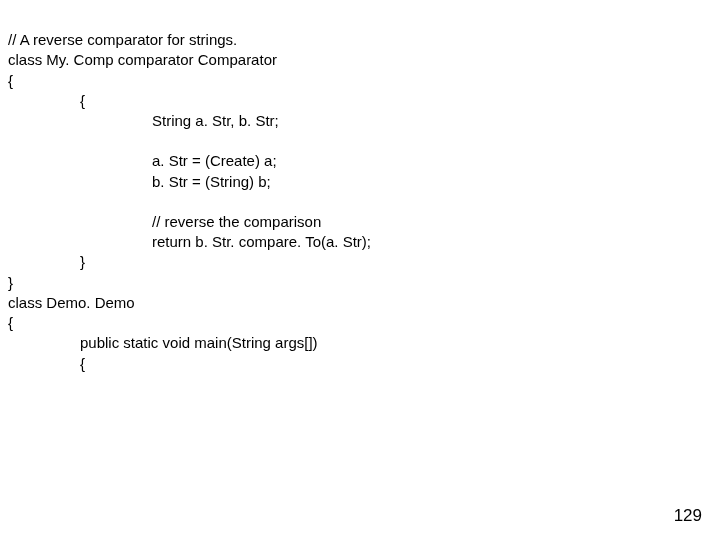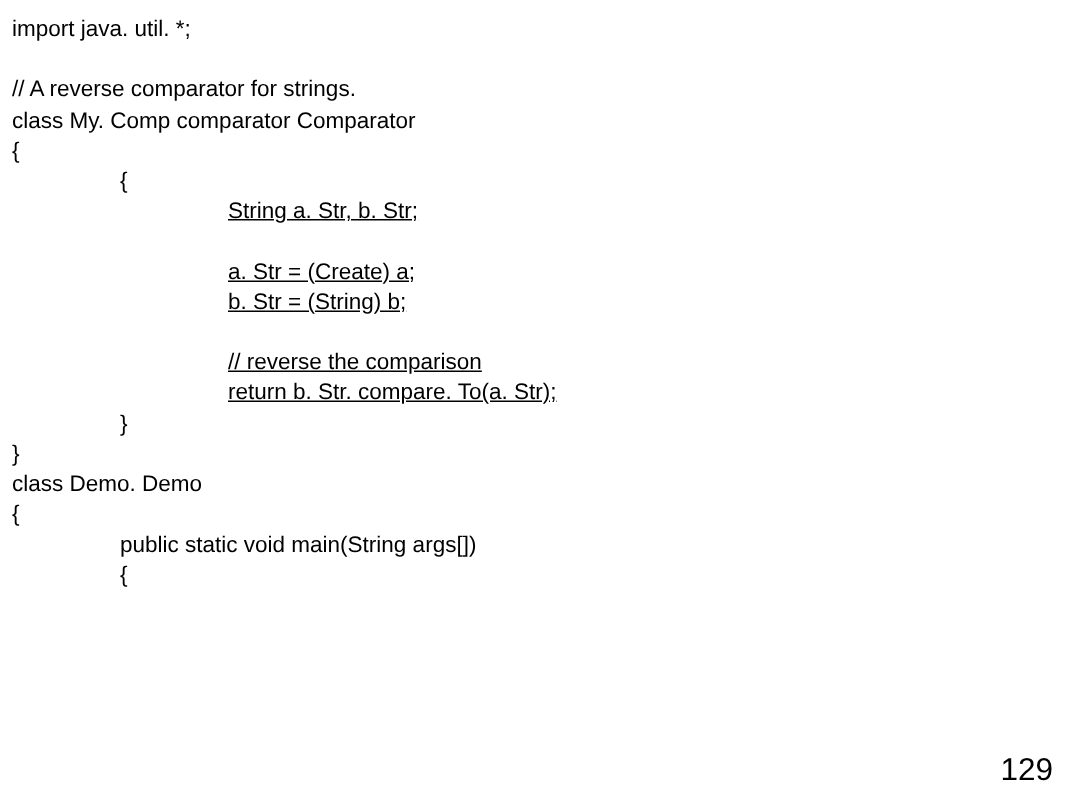--- a/index.html
+++ b/index.html
@@ -13,34 +13,33 @@
     color: #000;
     position: relative;
     overflow: hidden;
   }
   .page {
     padding: 10px 8px 0 8px;
     line-height: 1.35;
   }
   .line { white-space: pre; }
   .i1 { padding-left: 72px; }
-  .i2 { padding-left: 144px; text-decoration: underline; }
+  .i2 { padding-left: 144px; }
   .blank { height: 20px; }
   .pagenum {
     position: absolute;
     right: 18px;
     bottom: 14px;
-    font-size: 21px;
+    font-size: 17px;
   }
 </style>
 </head>
 <body>
 
 <div class="page">
-  <div class="line">import java. util. *;</div>
   <div class="blank"></div>
   <div class="line">// A reverse comparator for strings.</div>
   <div class="line">class My. Comp comparator Comparator</div>
   <div class="line">{</div>
   <div class="line i1">{</div>
   <div class="line i2">String a. Str, b. Str;</div>
   <div class="blank"></div>
   <div class="line i2">a. Str = (Create) a;</div>
   <div class="line i2">b. Str = (String) b;</div>
   <div class="blank"></div>

